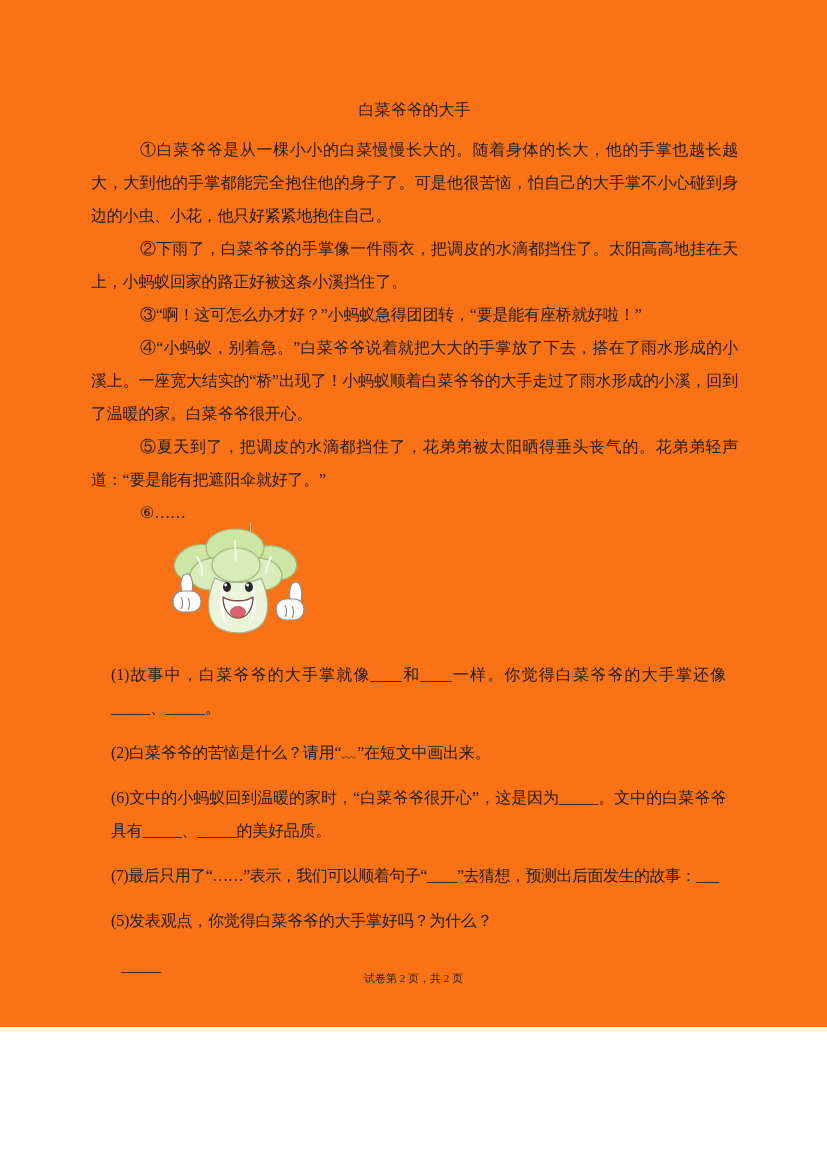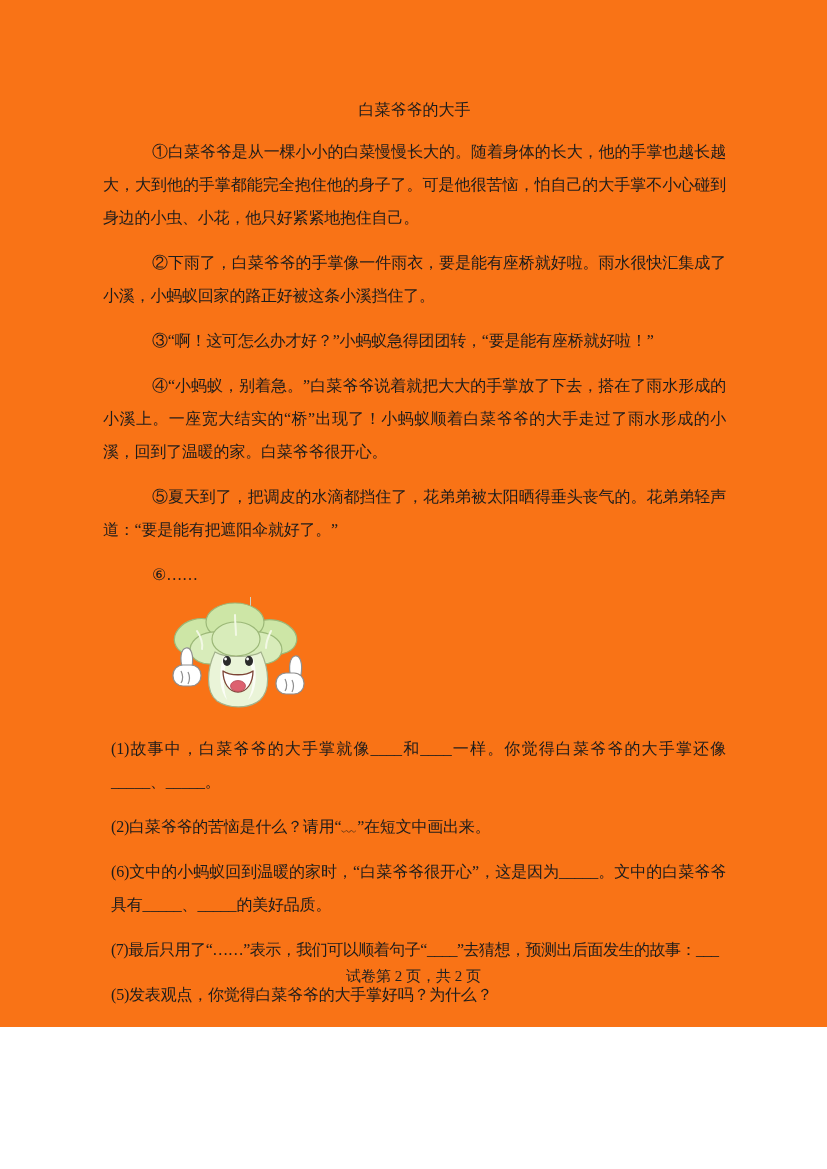--- a/index.html
+++ b/index.html
@@ -23,21 +23,21 @@
     width: 647px;
   }
   .title {
     margin: 0 0 10px 0;
     font-size: 16px;
     font-weight: normal;
     text-align: center;
     line-height: 26px;
   }
   .para {
-    margin: 12px;
+    margin: 0;
     font-size: 16px;
     line-height: 33px;
     text-align: justify;
     text-indent: 49px;
     letter-spacing: -0.2px;
   }
   .illustration {
     position: relative;
     height: 117px;
     margin: 0;
@@ -75,34 +75,34 @@
     margin: 12px 0 0 22px;
     font-size: 16px;
     line-height: 33px;
   }
   .footer {
     position: absolute;
     left: 0;
     right: 0;
     bottom: 41px;
     text-align: center;
-    font-size: 15px;
+    font-size: 11px;
     color: #222222;
   }
 </style>
 </head>
 <body>
 
 <div class="page">
   <div class="content">
 
     <h1 class="title">白菜爷爷的大手</h1>
 
     <p class="para">①白菜爷爷是从一棵小小的白菜慢慢长大的。随着身体的长大，他的手掌也越长越大，大到他的手掌都能完全抱住他的身子了。可是他很苦恼，怕自己的大手掌不小心碰到身边的小虫、小花，他只好紧紧地抱住自己。</p>
-    <p class="para">②下雨了，白菜爷爷的手掌像一件雨衣，要是能有座桥就好啦。雨水很快汇集成了小溪，小蚂蚁回家的路正好被这条小溪挡住了。</p>
+    <p class="para">②下雨了，白菜爷爷的手掌像一件雨衣，把调皮的水滴都挡住了。太阳高高地挂在天上，小蚂蚁回家的路正好被这条小溪挡住了。</p>
     <p class="para">③“啊！这可怎么办才好？”小蚂蚁急得团团转，“要是能有座桥就好啦！”</p>
     <p class="para">④“小蚂蚁，别着急。”白菜爷爷说着就把大大的手掌放了下去，搭在了雨水形成的小溪上。一座宽大结实的“桥”出现了！小蚂蚁顺着白菜爷爷的大手走过了雨水形成的小溪，回到了温暖的家。白菜爷爷很开心。</p>
     <p class="para">⑤夏天到了，把调皮的水滴都挡住了，花弟弟被太阳晒得垂头丧气的。花弟弟轻声道：“要是能有把遮阳伞就好了。”</p>
     <p class="para">⑥……</p>
 
     <div class="illustration">
       <div class="cell-border"></div>
       <svg class="cabbage-svg" width="150" height="117" viewBox="0 0 150 117" xmlns="http://www.w3.org/2000/svg">
         <g fill="#cde6a6" stroke="#9cb878" stroke-width="1.2" stroke-linejoin="round">
           <ellipse cx="35" cy="40" rx="24" ry="18" transform="rotate(-15 35 40)"></ellipse>

